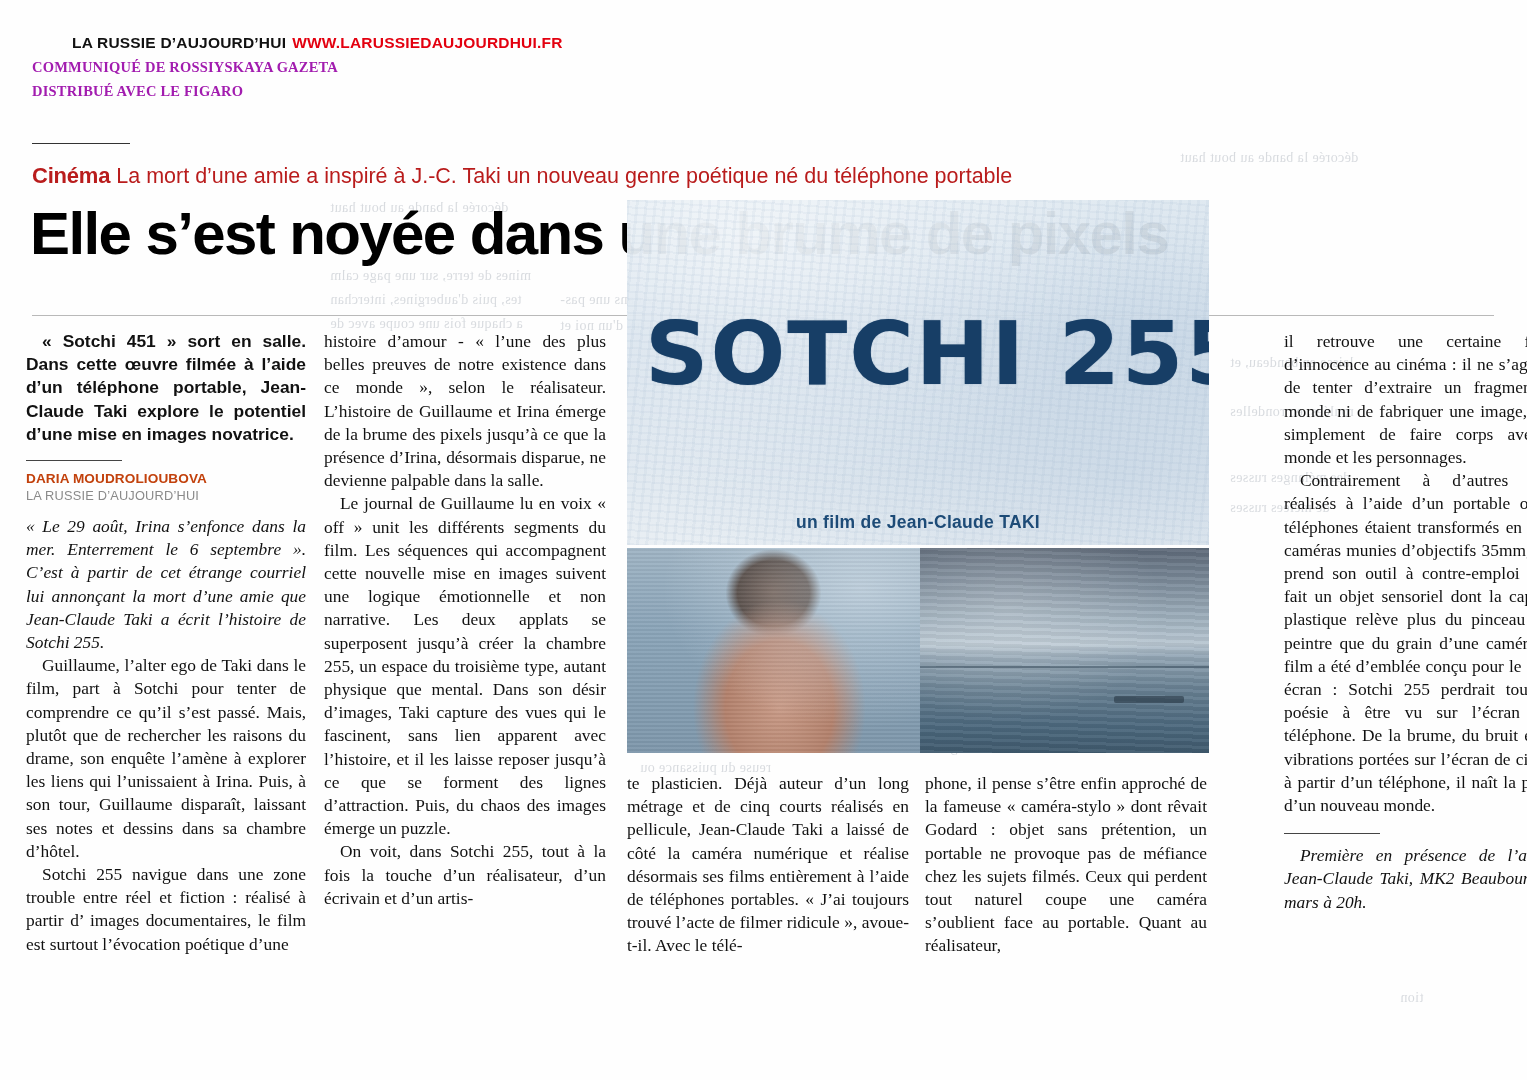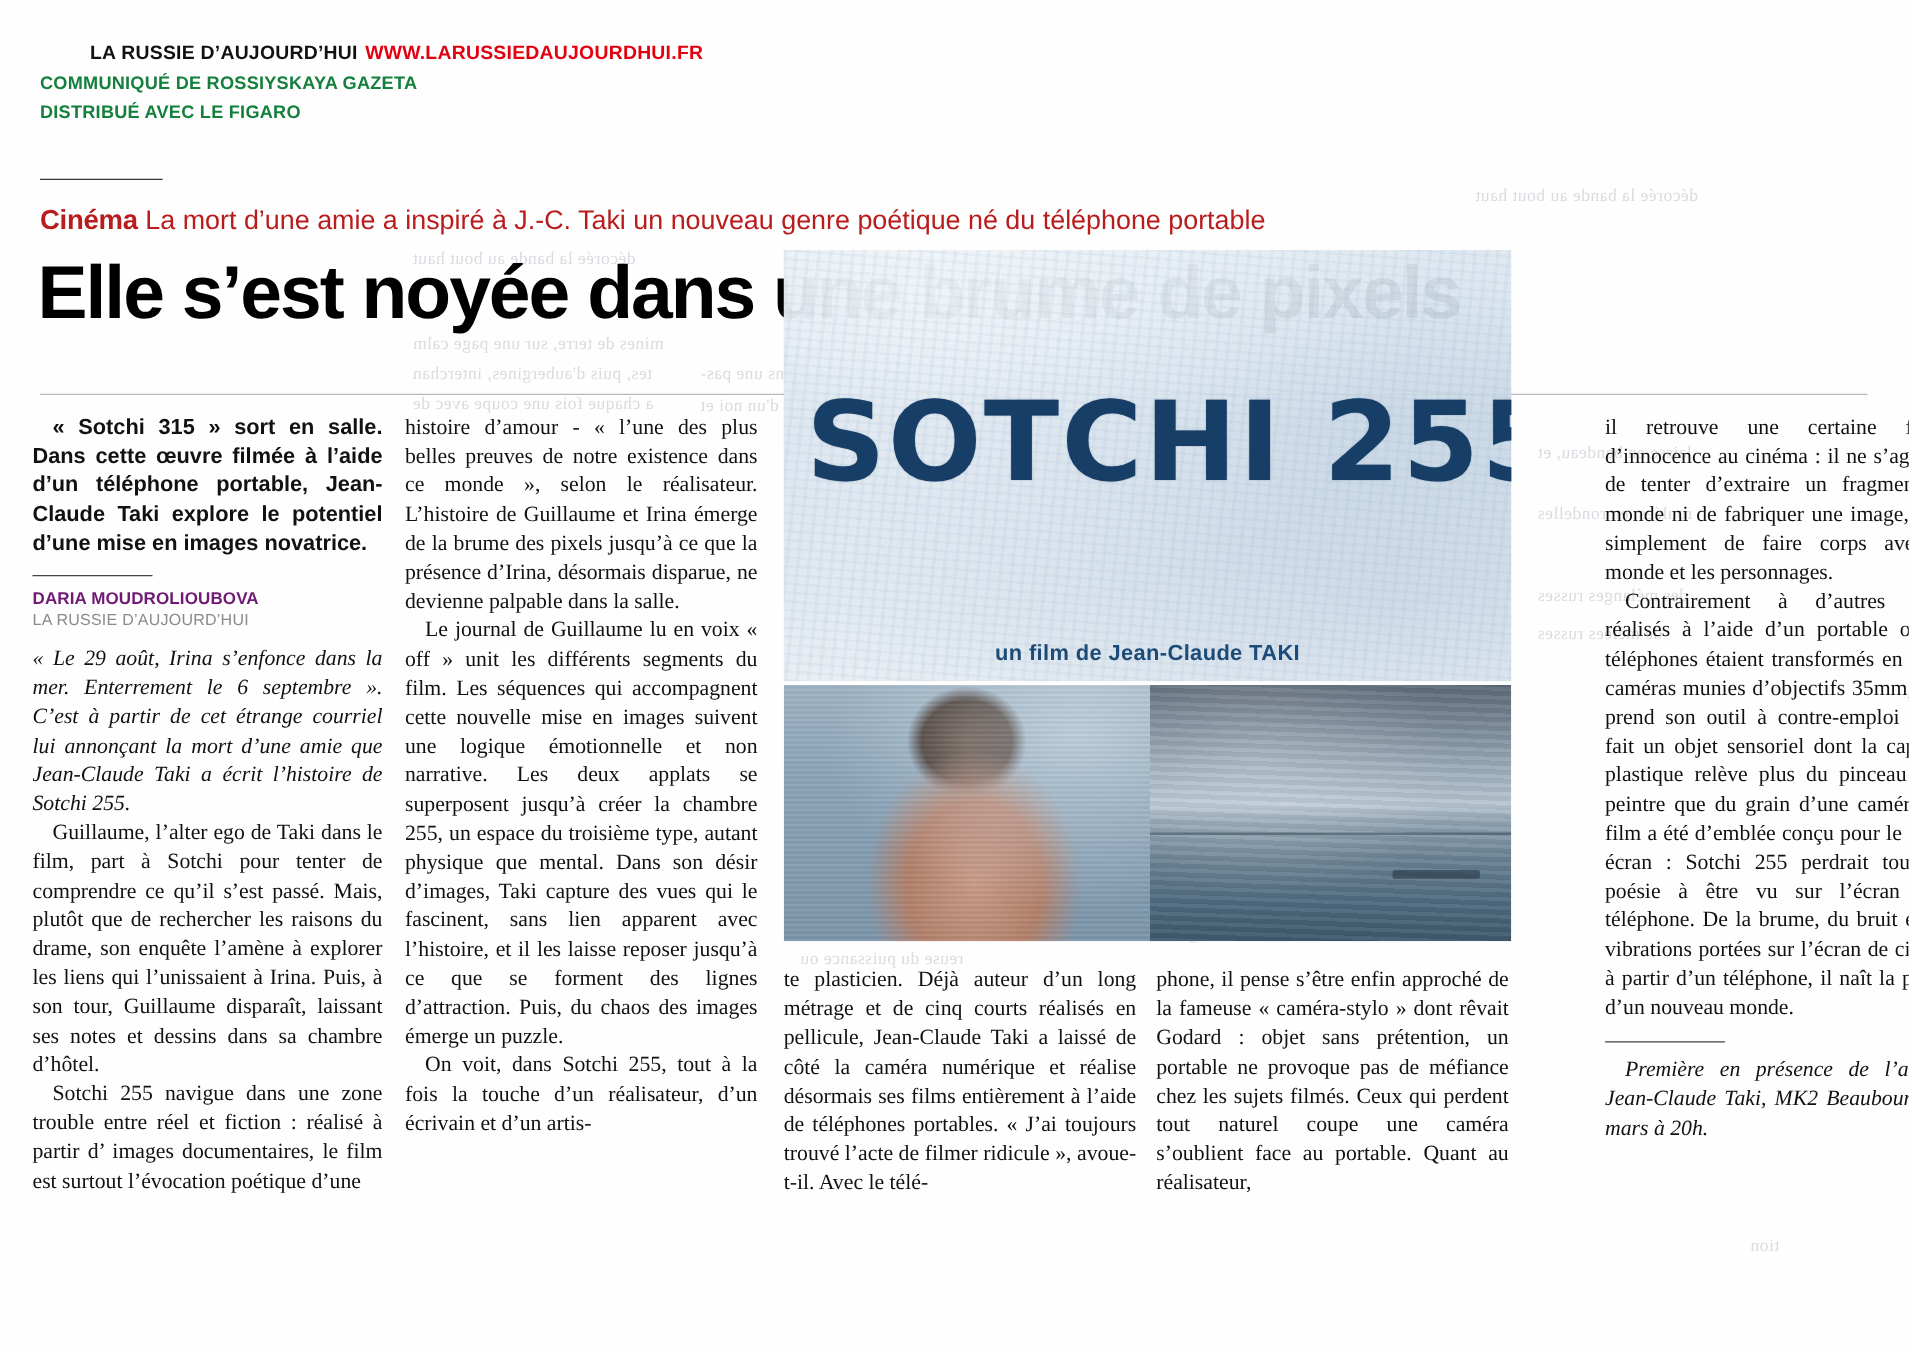--- a/index.html
+++ b/index.html
@@ -34,25 +34,25 @@
     letter-spacing: 0.2px;
     color: #111;
     white-space: nowrap;
     margin-left: 40px;
   }
   .masthead-line1 .url {
     color: #e3000f;
     margin-left: 6px;
   }
   .masthead-line2, .masthead-line3 {
-    font-family: Liberation Sans, sans-serif;
+    font-family: Liberation Serif, serif;
     font-weight: bold;
     font-size: 14.5px;
     letter-spacing: 0.2px;
-    color: #15803d;
+    color: #a21caf;
     margin-top: 7px;
   }
 
   .rule-short {
     position: absolute;
     left: 32px; top: 143px;
     width: 98px;
     border-top: 1px solid #333;
   }
 
@@ -121,21 +121,21 @@
     color: #111;
     margin: 0 0 18px 0;
     text-indent: 0;
     text-align: left;
   }
   .byline {
     font-family: "Liberation Sans", sans-serif;
     font-weight: bold;
     font-size: 13.6px;
     letter-spacing: 0.1px;
-    color: #701a75;
+    color: #c2410c;
     margin-top: 6px;
   }
   .byline-sub {
     font-family: "Liberation Sans", sans-serif;
     font-size: 12.8px;
     color: #8a8a8a;
     margin-top: 2px;
     margin-bottom: 12px;
     letter-spacing: 0.2px;
   }
@@ -324,21 +324,21 @@
       <div class="photo-left-grain"></div>
     </div>
     <div class="photo-right">
       <div class="photo-right-grain"></div>
     </div>
     <div class="photo-horizon"></div>
     <div class="photo-pier"></div>
   </div>
 
   <div class="col" id="col1">
-    <p class="standfirst">« Sotchi 315 » sort en salle. Dans cette œuvre filmée à l’aide d’un téléphone portable, Jean-Claude Taki explore le potentiel d’une mise en images novatrice.</p>
+    <p class="standfirst">« Sotchi 451 » sort en salle. Dans cette œuvre filmée à l’aide d’un téléphone portable, Jean-Claude Taki explore le potentiel d’une mise en images novatrice.</p>
     <div class="rule-byline"></div>
     <div class="byline">DARIA MOUDROLIOUBOVA</div>
     <div class="byline-sub">LA RUSSIE D’AUJOURD’HUI</div>
     <p class="first ital">« Le 29 août, Irina s’enfonce dans la mer. Enterrement le 6 septembre ». C’est à partir de cet étrange courriel lui annonçant la mort d’une amie que Jean-Claude Taki a écrit l’histoire de Sotchi 255.</p>
     <p>Guillaume, l’alter ego de Taki dans le film, part à Sotchi pour tenter de comprendre ce qu’il s’est passé. Mais, plutôt que de rechercher les raisons du drame, son enquête l’amène à explorer les liens qui l’unissaient à Irina. Puis, à son tour, Guillaume disparaît, laissant ses notes et dessins dans sa chambre d’hôtel.</p>
     <p>Sotchi 255 navigue dans une zone trouble entre réel et fiction : réalisé à partir d’ images documentaires, le film est surtout l’évocation poétique d’une</p>
   </div>
 
   <div class="col" id="col2">
     <p class="first">histoire d’amour - « l’une des plus belles preuves de notre existence dans ce monde », selon le réalisateur. L’histoire de Guillaume et Irina émerge de la brume des pixels jusqu’à ce que la présence d’Irina, désormais disparue, ne devienne palpable dans la salle.</p>

